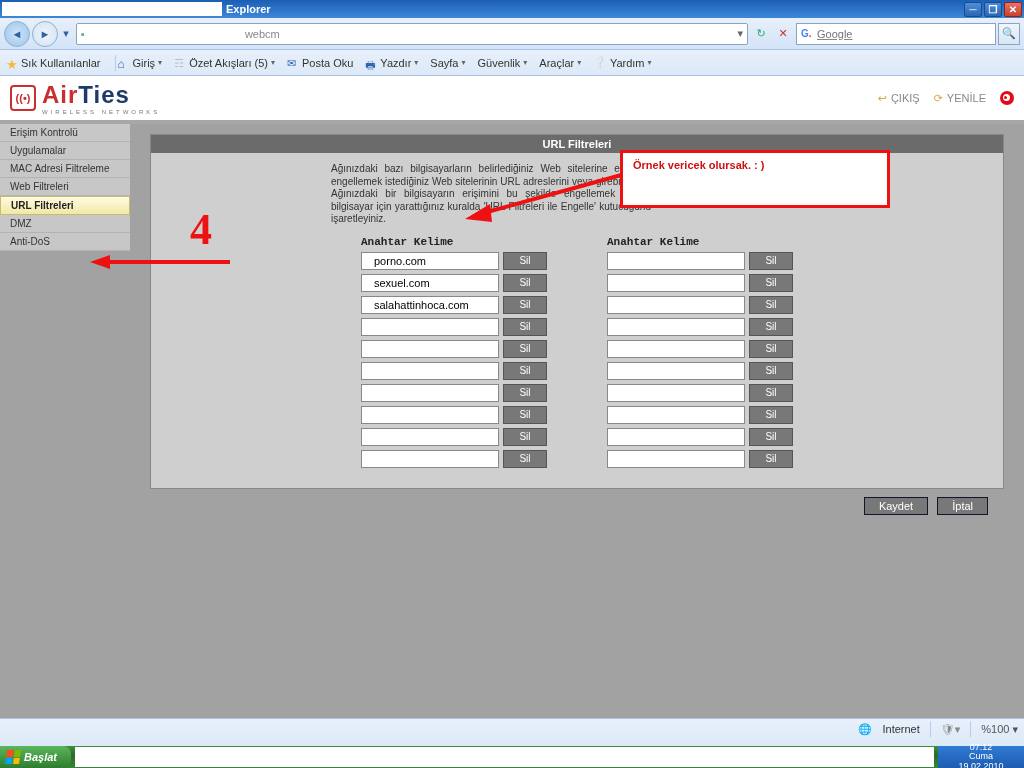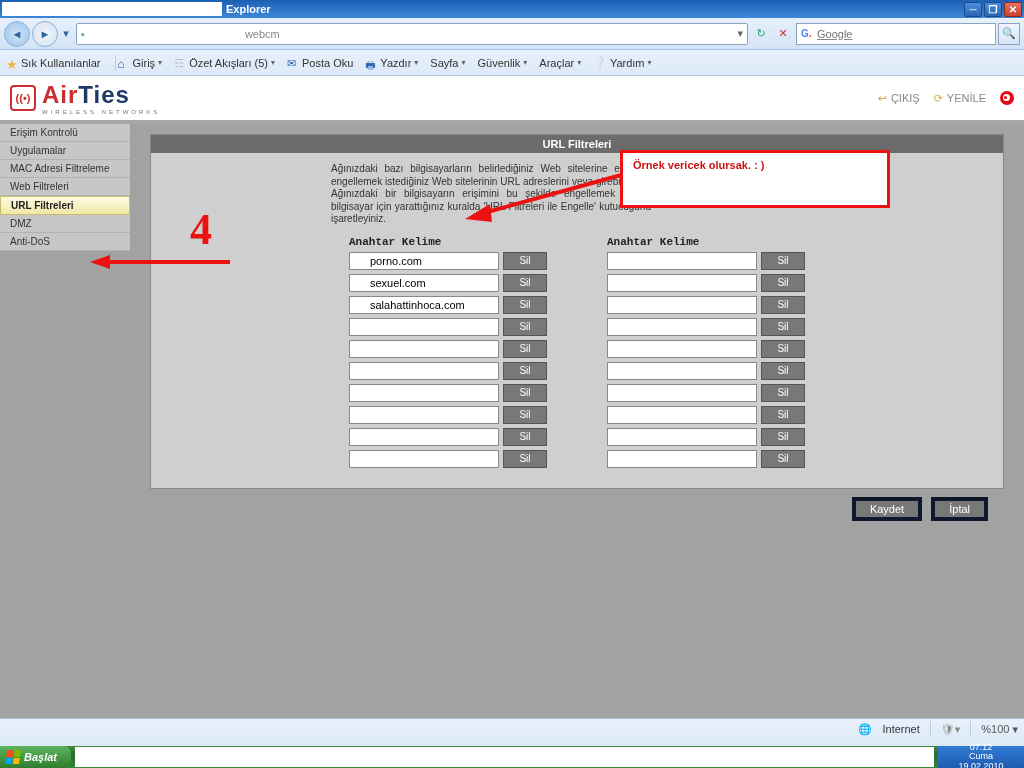--- a/index.html
+++ b/index.html
@@ -64,24 +64,24 @@
   
   .content { flex:1; background:#a2a2a2; padding: 10px 20px; position:relative; }
   .panel { background:#cfcfcf; border:1px solid #888; }
   .panel-title { background:#6b6b6b; color:#fff; text-align:center; font-weight:bold; padding:3px; font-size:11px;}
   .panel-body { padding: 10px 20px 16px; }
   .desc { font-size:10px; color:#333; width:480px; text-align:justify; margin:0 auto 10px 0; padding-left:160px; line-height:1.25;}
   .cols { display:flex; gap:60px; justify-content:center;}
   .col { }
   .col-h { font-weight:bold; font-size:11px; color:#222; margin-bottom:4px; text-align:left;font-family:Liberation Mono, monospace;}
   .row { display:flex; align-items:center; gap:4px; margin-bottom:4px;}
-  .row input { width:150px; height:18px; border:1px solid #888; background:#fff; padding:0 20px; font-size:11px;}
+  .row input { width:138px; height:18px; border:1px solid #888; background:#fff; padding:0 12px; font-size:11px;}
   .sil-btn { background:#787878; color:#fff; font-size:10px; border:1px solid #555; width:44px; height:18px; text-align:center; line-height:16px;}
   .foot-btns { text-align:right; padding: 8px 16px 0 0;}
-  .gbtn { display:inline-block; background:#787878; color:#fff; border:4px solid #0f172a; font-size:11px; padding:2px 14px; margin-left:6px;}
+  .gbtn { display:inline-block; background:#787878; color:#fff; border:1px solid #0f172a; font-size:11px; padding:2px 14px; margin-left:6px;}
 
   
   .anno { position:absolute; pointer-events:none; }
   .anno.num { color:#e11; font-family: "Comic Sans MS", cursive; font-size:44px; font-weight:bold;}
   .anno-box { position:absolute; border:3px solid #e11; background:#fff; padding:6px 10px; color:#c11; font-size:11px; font-weight:bold;}
   svg.arrow { position:absolute; overflow:visible; pointer-events:none;}
   svg.arrow path { stroke:#e11; stroke-width:4; fill:none;}
   svg.arrow polygon { fill:#e11;}
 
   

